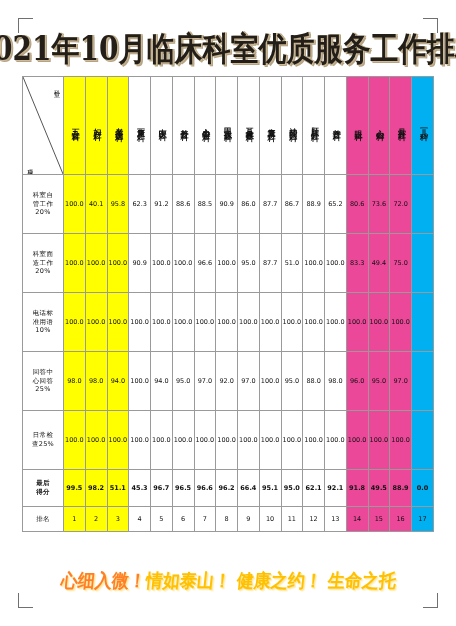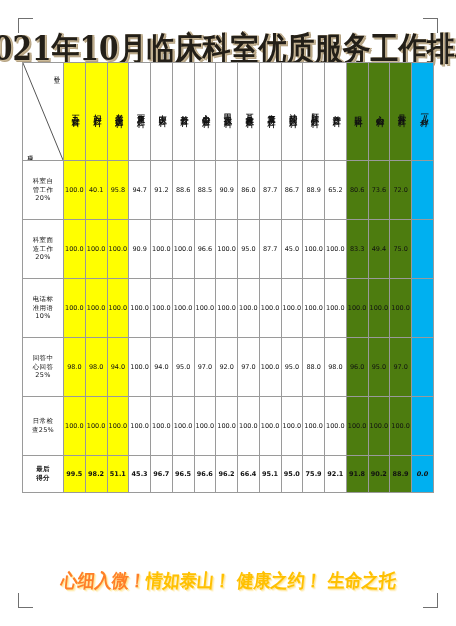--- a/index.html
+++ b/index.html
@@ -31,21 +31,21 @@
     white-space:nowrap;
     text-shadow:
        1px 0 0 #cdbb9a, 2px 0 0 #b5a383,
        1px 1px 0 #cdbb9a, 2px 2px 0 #b5a383,
        -1px -1px 0 #ffffff;
     transform:scaleY(1.18);
   }
 
   
   #rank-table{
-    position:absolute;left:22px;top:62px;
+    position:absolute;left:22px;top:76px;
     width:412px;
     border-collapse:collapse;
     table-layout:fixed;
   }
   #rank-table td,#rank-table th{
     border:1px solid #9a9a9a;
     padding:0;
     font-size:6.5px;
     color:#111;
     text-align:center;
@@ -93,24 +93,24 @@
     line-height:1.35;
     letter-spacing:0.3px;
     padding:2px 1px;
     color:#111;
     border-left:2px solid #1a1a1a;
   }
   .row-label div{display:block;}
   .data-row td{height:58px;}
   .rank-row td{height:24px;font-size:9px;}
   .final-row td{height:36px;font-weight:600;}
-  .dept-head.last,.row-last{border-right:2px solid #1a1a1a;font-style:italic;}
+  .dept-head.last,.row-last{border-right:2px solid #1a1a1a;}
 
   .yellow{background:#ffff00;}
-  .green{background:#4d7c0f;}
+  .green{background:#ec4899;}
   .blue{background:#00b0f0;}
   .white{background:#ffffff;}
 
   tbody tr:last-child td{border-bottom:2px solid #1a1a1a;}
 
   
   #slogan-band{
     position:absolute;left:22px;top:560px;width:412px;height:40px;
     display:flex;align-items:center;justify-content:center;
   }
@@ -167,21 +167,21 @@
   <tbody id="table-body">
       <tr class="data-row">
         <td class="row-label">
           <div>科室自</div>
           <div>管工作</div>
           <div>20%</div>
         </td>
         <td class="yellow">100.0</td>
         <td class="yellow">40.1</td>
         <td class="yellow">95.8</td>
-        <td class="white">94.7</td>
+        <td class="white">62.3</td>
         <td class="white">91.2</td>
         <td class="white">88.6</td>
         <td class="white">88.5</td>
         <td class="white">90.9</td>
         <td class="white">86.0</td>
         <td class="white">87.7</td>
         <td class="white">86.7</td>
         <td class="white">88.9</td>
         <td class="white">65.2</td>
         <td class="green">80.6</td>
@@ -198,21 +198,21 @@
         <td class="yellow">100.0</td>
         <td class="yellow">100.0</td>
         <td class="yellow">100.0</td>
         <td class="white">90.9</td>
         <td class="white">100.0</td>
         <td class="white">100.0</td>
         <td class="white">96.6</td>
         <td class="white">100.0</td>
         <td class="white">95.0</td>
         <td class="white">87.7</td>
-        <td class="white">45.0</td>
+        <td class="white">51.0</td>
         <td class="white">100.0</td>
         <td class="white">100.0</td>
         <td class="green">83.3</td>
         <td class="green">49.4</td>
         <td class="green">75.0</td>
         <td class="blue row-last"></td>
       </tr>
       <tr class="data-row">
         <td class="row-label">
           <div>电话标</div>
@@ -293,26 +293,48 @@
         <td class="yellow">98.2</td>
         <td class="yellow">51.1</td>
         <td class="white">45.3</td>
         <td class="white">96.7</td>
         <td class="white">96.5</td>
         <td class="white">96.6</td>
         <td class="white">96.2</td>
         <td class="white">66.4</td>
         <td class="white">95.1</td>
         <td class="white">95.0</td>
-        <td class="white">75.9</td>
+        <td class="white">62.1</td>
         <td class="white">92.1</td>
         <td class="green">91.8</td>
-        <td class="green">90.2</td>
+        <td class="green">49.5</td>
         <td class="green">88.9</td>
         <td class="blue row-last">0.0</td>
+      </tr>
+      <tr class="rank-row">
+        <td class="row-label">
+          <div>排名</div>
+        </td>
+        <td class="yellow">1</td>
+        <td class="yellow">2</td>
+        <td class="yellow">3</td>
+        <td class="white">4</td>
+        <td class="white">5</td>
+        <td class="white">6</td>
+        <td class="white">7</td>
+        <td class="white">8</td>
+        <td class="white">9</td>
+        <td class="white">10</td>
+        <td class="white">11</td>
+        <td class="white">12</td>
+        <td class="white">13</td>
+        <td class="green">14</td>
+        <td class="green">15</td>
+        <td class="green">16</td>
+        <td class="blue row-last">17</td>
       </tr>
     </tbody>
 </table>
 
 <div id="slogan-band">
   <div id="slogan">
     <span class="hot">心细入微！</span><span>情如泰山！ 健康之约！ 生命之托</span>
   </div>
 </div>
 

